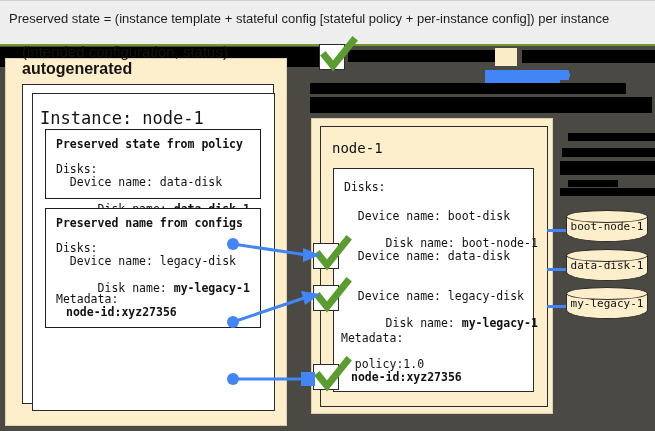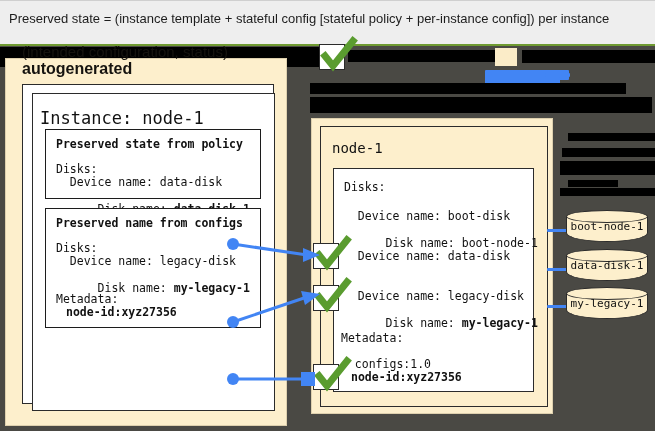--- a/index.html
+++ b/index.html
@@ -188,21 +188,21 @@
   </div>
 
   <div class="dk mono" style="left:344px;top:249px;">  Device name: data-disk</div>
 
   <div class="dk mono" style="left:344px;top:289px;">  Device name: legacy-disk</div>
   <div class="dk mono" style="left:344px;top:302px;">
     <span>  Disk name: </span><b>my-legacy-1</b>
   </div>
 
   <div class="dk mono" style="left:341px;top:331px;">Metadata:</div>
-  <div class="dk mono" style="left:341px;top:357px;">  configs:1.0</div>
+  <div class="dk mono" style="left:341px;top:357px;">  policy:1.0</div>
   <div class="dk mono" style="left:351px;top:370px;font-weight:bold;">node-id:xyz27356</div>
 
   <div class="check" style="left:313px;top:243px;">
     <svg width="34" height="34" viewBox="0 0 34 34">
       <path d="M4 16 L12 26 L32 1" stroke="#5a9c2f" stroke-width="7" fill="none" stroke-linecap="square"></path>
     </svg>
   </div>
   <div class="check" style="left:313px;top:285px;">
     <svg width="34" height="34" viewBox="0 0 34 34">
       <path d="M4 16 L12 26 L32 1" stroke="#5a9c2f" stroke-width="7" fill="none" stroke-linecap="square"></path>

